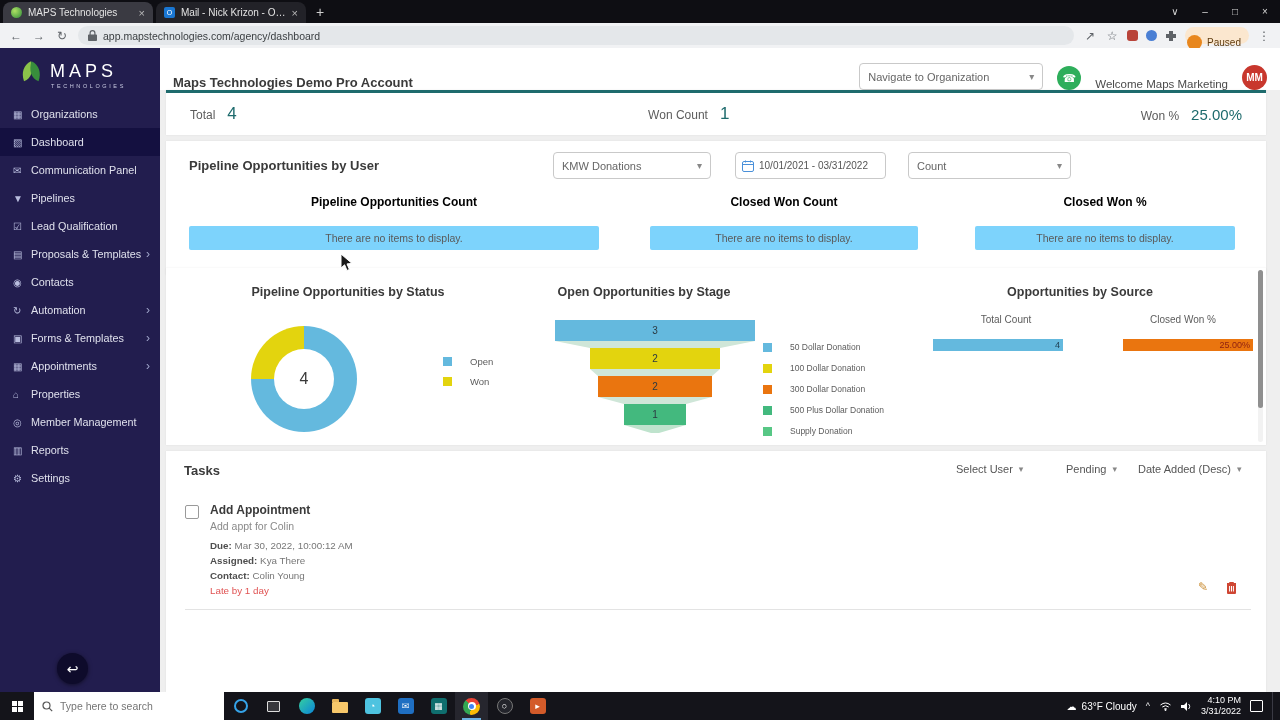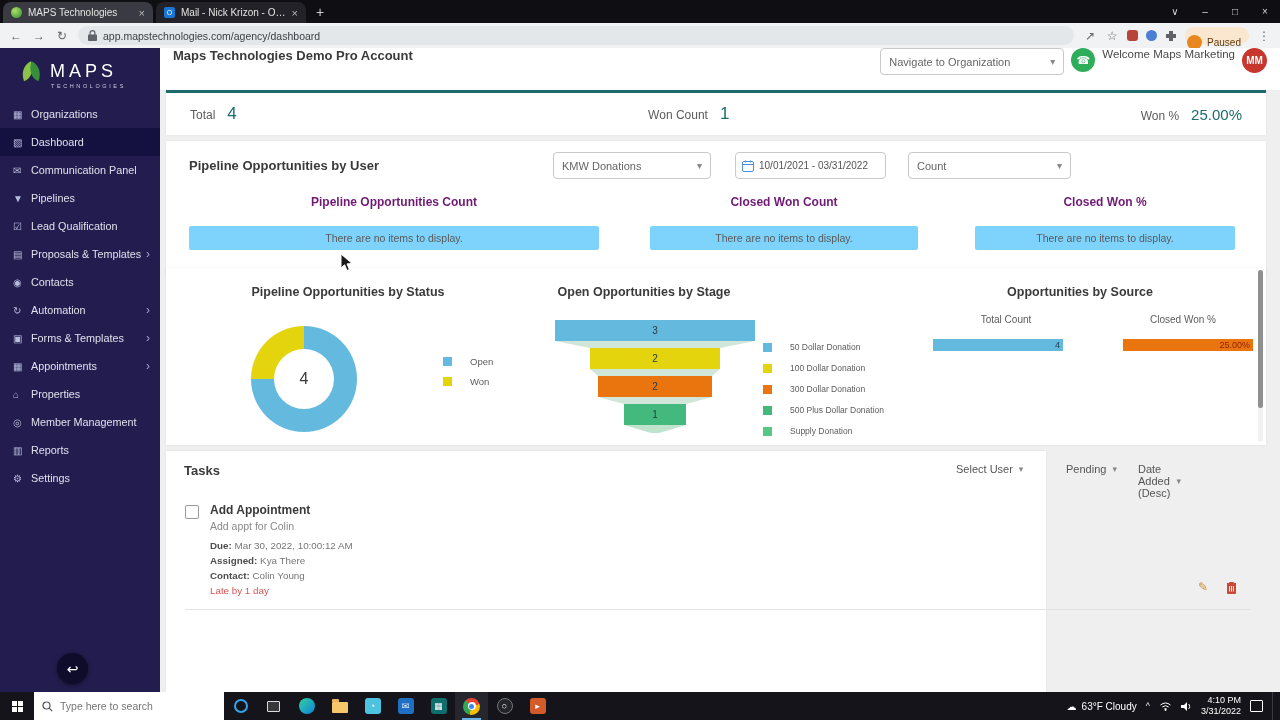--- a/index.html
+++ b/index.html
@@ -39,58 +39,58 @@
   .nav-item.active{background:#141040}
   .nav-item .nicon{width:18px;font-size:10px;color:#b9bdde;flex:0 0 18px}
   .nav-item .nlabel{flex:1;white-space:nowrap;overflow:hidden}
   .nav-item .nchev{color:#9ea3c9;font-size:12px}
   .back-fab{position:absolute;left:57px;top:605px;width:31px;height:31px;border-radius:50%;background:#0e0b2b;color:#fff;display:flex;align-items:center;justify-content:center;font-size:14px;box-shadow:0 1px 4px rgba(0,0,0,.5)}
 
   
   .main{position:absolute;left:160px;top:48px;width:1120px;height:644px}
   .card{position:absolute;background:#fff;box-shadow:0 0 2px rgba(0,0,0,.07)}
 
-  .app-header{position:absolute;top:0;left:0;width:1120px;height:42px;background:#fff;display:flex;align-items:flex-start;padding:0 13px;gap:7px}
+  .app-header{position:absolute;top:0;left:0;width:1120px;height:42px;background:#fff;display:flex;align-items:flex-end;padding:0 13px;gap:14px}
   .app-title{font-size:13px;font-weight:bold;color:#3a3a3a}
   .selectbox{height:27px;border:1px solid #c9c9c9;border-radius:4px;background:#fff;display:flex;align-items:center;font-size:11px;color:#666;padding:0 8px;gap:8px}
   .selectbox .sv{flex:1;white-space:nowrap;overflow:hidden}
   .selectbox .chev{color:#888;font-size:10px}
   .org-select{margin-left:auto;width:184px}
   .phone-badge{width:24px;height:24px;border-radius:50%;background:#2eae5b;color:#fff;font-size:11px;display:flex;align-items:center;justify-content:center}
   .welcome{font-size:11.5px;color:#4a4a4a}
   .avatar{width:25px;height:25px;border-radius:50%;background:#c8372d;color:#fff;font-size:10px;font-weight:bold;display:flex;align-items:center;justify-content:center}
 
   .stats-card{top:42px;left:6px;width:1100px;height:45px;border-top:3px solid #1e6b6d;display:flex;align-items:center;justify-content:space-between;padding:0 24px}
   .stat{display:flex;align-items:baseline;gap:12px}
   .stat .sl{font-size:12px;color:#5c5c5c}
   .stat .sv{font-size:17px;color:#1e6b6d}
   .stat .sv.small{font-size:15px}
 
   .pipeline-card{top:93px;left:6px;width:1100px;height:134px}
   .p-title{position:absolute;left:23px;top:17px;font-size:13px;font-weight:bold;color:#3a3a3a}
   .ctl-pipe{position:absolute;left:387px;top:11px;width:158px}
   .ctl-date{position:absolute;left:569px;top:11px;width:151px;height:27px;border:1px solid #c9c9c9;border-radius:4px;display:flex;align-items:center;gap:5px;padding:0 6px;font-size:10px;color:#555}
   .ctl-metric{position:absolute;left:742px;top:11px;width:163px}
-  .col-h{position:absolute;top:54px;font-size:12px;font-weight:bold;color:#701a75;text-align:center}
+  .col-h{position:absolute;top:54px;font-size:12px;font-weight:bold;color:#000000;text-align:center}
   .empty-bar{position:absolute;top:85px;height:24px;background:#7dd3fc;border-radius:2px;display:flex;align-items:center;justify-content:center;font-size:10.5px;color:#5a5a5a}
 
   .charts-card{top:220px;left:6px;width:1100px;height:177px}
   .ch-title{position:absolute;top:17px;transform:translateX(-50%);font-size:12.5px;font-weight:bold;color:#3a3a3a;white-space:nowrap}
   .donut{position:absolute;left:85px;top:58px;width:106px;height:106px;border-radius:50%;background:conic-gradient(#64b9de 0 75%,#e3d40e 75% 100%)}
   .donut .hole{position:absolute;left:23px;top:23px;width:60px;height:60px;border-radius:50%;background:#fff;display:flex;align-items:center;justify-content:center;font-size:16px;color:#3a3a3a}
   .legend{position:absolute;display:flex;flex-direction:column;gap:9px}
   .leg-row{display:flex;align-items:center;gap:18px;font-size:9.5px;color:#5c5c5c;white-space:nowrap}
   .leg-sq{width:9px;height:9px;flex:0 0 9px}
   .c-blue{background:#64b9de}.c-yellow{background:#e3d40e}.c-orange{background:#ea750f}.c-green{background:#43b97e}.c-green2{background:#57c785}
   .src-label{position:absolute;top:46px;transform:translateX(-50%);font-size:10px;color:#5c5c5c;white-space:nowrap}
   .src-bar{position:absolute;top:71px;height:12px;display:flex;align-items:center;justify-content:flex-end;padding-right:3px;font-size:9px}
   .scrollbar{position:absolute;left:1092px;top:2px;width:5px;height:172px;background:#f2f2f2;border-radius:3px}
   .scroll-thumb{position:absolute;left:0;top:0;width:5px;height:138px;background:#8f8f8f;border-radius:3px}
 
-  .tasks-card{top:403px;left:6px;width:880px;height:241px}
+  .tasks-card{top:403px;left:6px;width:1100px;height:241px}
   .t-title{position:absolute;left:18px;top:12px;font-size:13px;font-weight:bold;color:#3a3a3a}
   .t-filter{position:absolute;top:12px;display:flex;align-items:center;gap:6px;font-size:11px;color:#555}
   .t-filter .chev{font-size:9px;color:#888}
   .checkbox{position:absolute;left:19px;top:54px;width:14px;height:14px;border:1.5px solid #9a9a9a;border-radius:2px;background:#fff}
   .task-title{position:absolute;left:44px;top:52px;font-size:12px;font-weight:bold;color:#3a3a3a}
   .task-sub{position:absolute;left:44px;top:69px;font-size:10.5px;color:#8a8a8a}
   .meta{position:absolute;left:44px;font-size:9.8px;color:#777}
   .meta b{color:#4e4e4e}
   .late{position:absolute;left:44px;top:134px;font-size:9.8px;color:#e05252}
   .pencil{position:absolute;left:1032px;top:129px;font-size:12px;color:#c98a2e}

